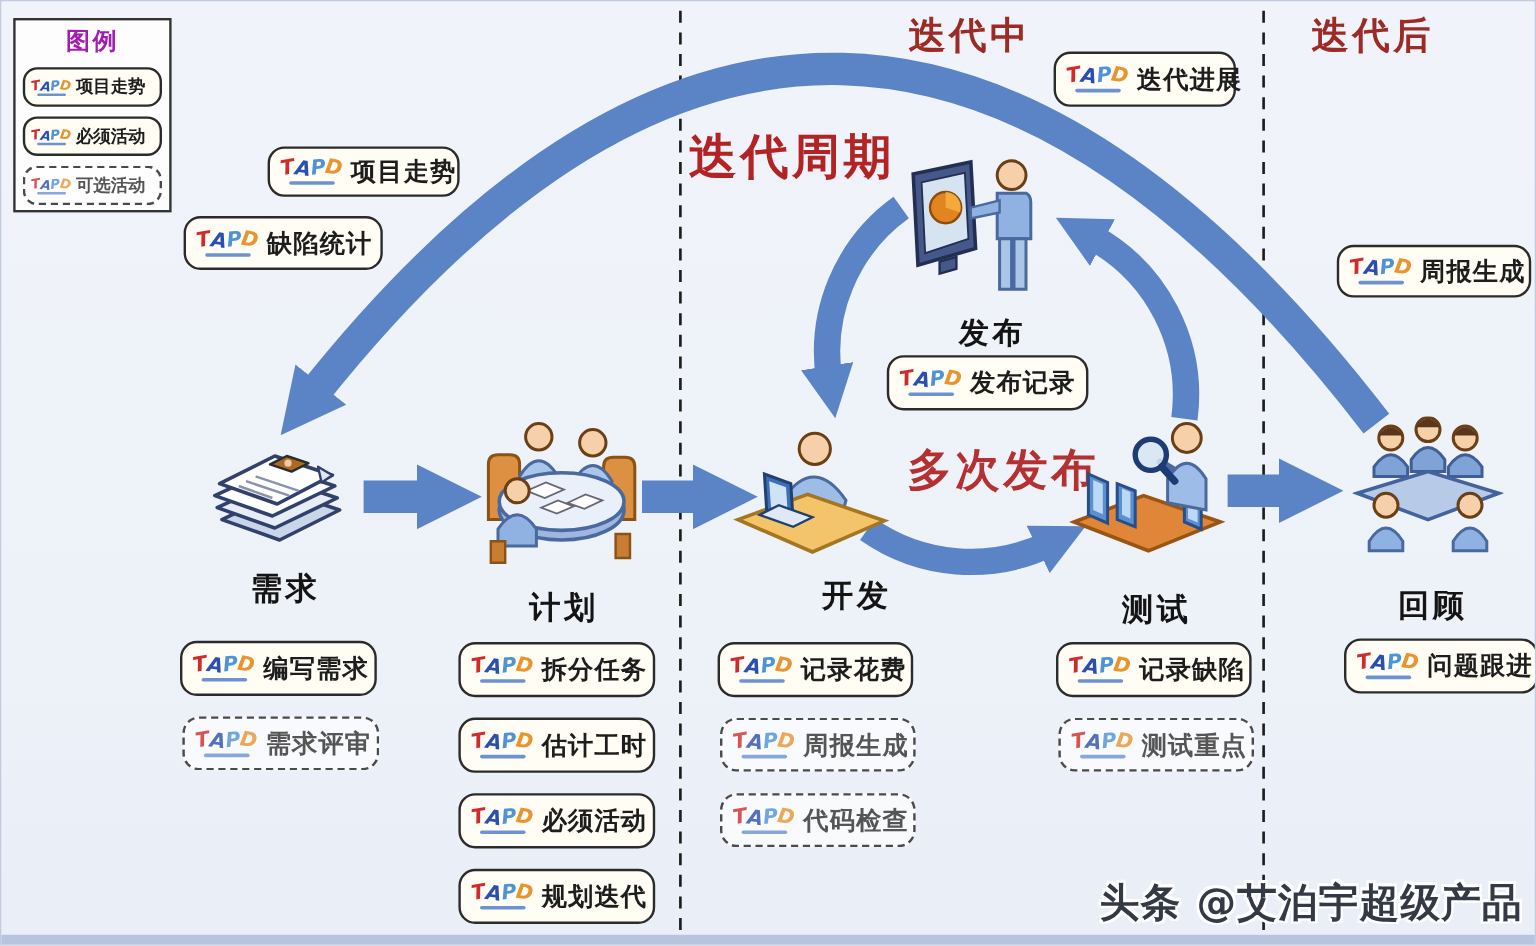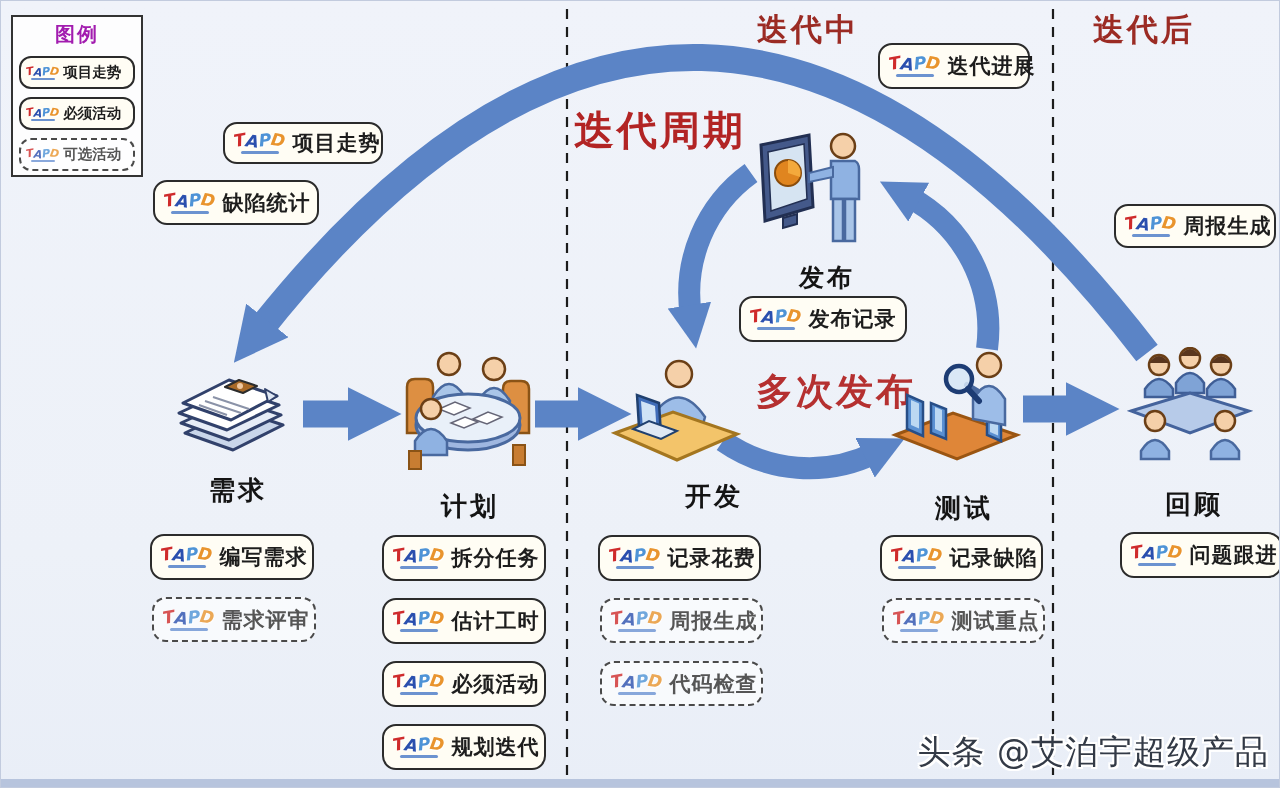--- a/index.html
+++ b/index.html
@@ -33,21 +33,21 @@
   .tapd-bar{width:38px;height:3px;border-radius:2px;background:#3b6fc4;margin-top:2px;opacity:.75;}
   
   #legend{left:10px;top:14px;width:132px;height:162px;background:#fdfdfe;border:2px solid #333;
           box-sizing:border-box;padding:4px 6px;}
   .legend-title{text-align:center;font-size:20px;font-weight:bold;color:#a21caf;letter-spacing:2px;}
   .pill-sm{height:33px;margin-top:8px;border-radius:12px;border-width:2px;padding:1px 5px;gap:4px;}
   .pill-sm .pill-text{font-size:14.5px;letter-spacing:0;}
   .pill-sm .lg{font-size:11px;}
   .pill-sm .tapd-bar{width:24px;height:2px;margin-top:1px;}
   
-  #watermark{right:10px;bottom:12px;font-size:33px;font-weight:normal;color:#333a46;letter-spacing:1px;white-space:nowrap;
+  #watermark{right:10px;bottom:12px;font-size:33px;font-weight:bold;color:#333a46;letter-spacing:1px;white-space:nowrap;
     text-shadow:-2px -2px 0 #fff,2px -2px 0 #fff,-2px 2px 0 #fff,2px 2px 0 #fff,0 -2px 0 #fff,0 2px 0 #fff,-2px 0 0 #fff,2px 0 0 #fff;}
   #bottom-strip{left:0;bottom:0;width:1280px;height:8px;background:#b7c4dd;}
 </style>
 </head>
 <body>
 
 <div id="canvas">
 
   <svg class="layer" width="1280" height="788" viewBox="0 0 1280 788">
     <defs>

